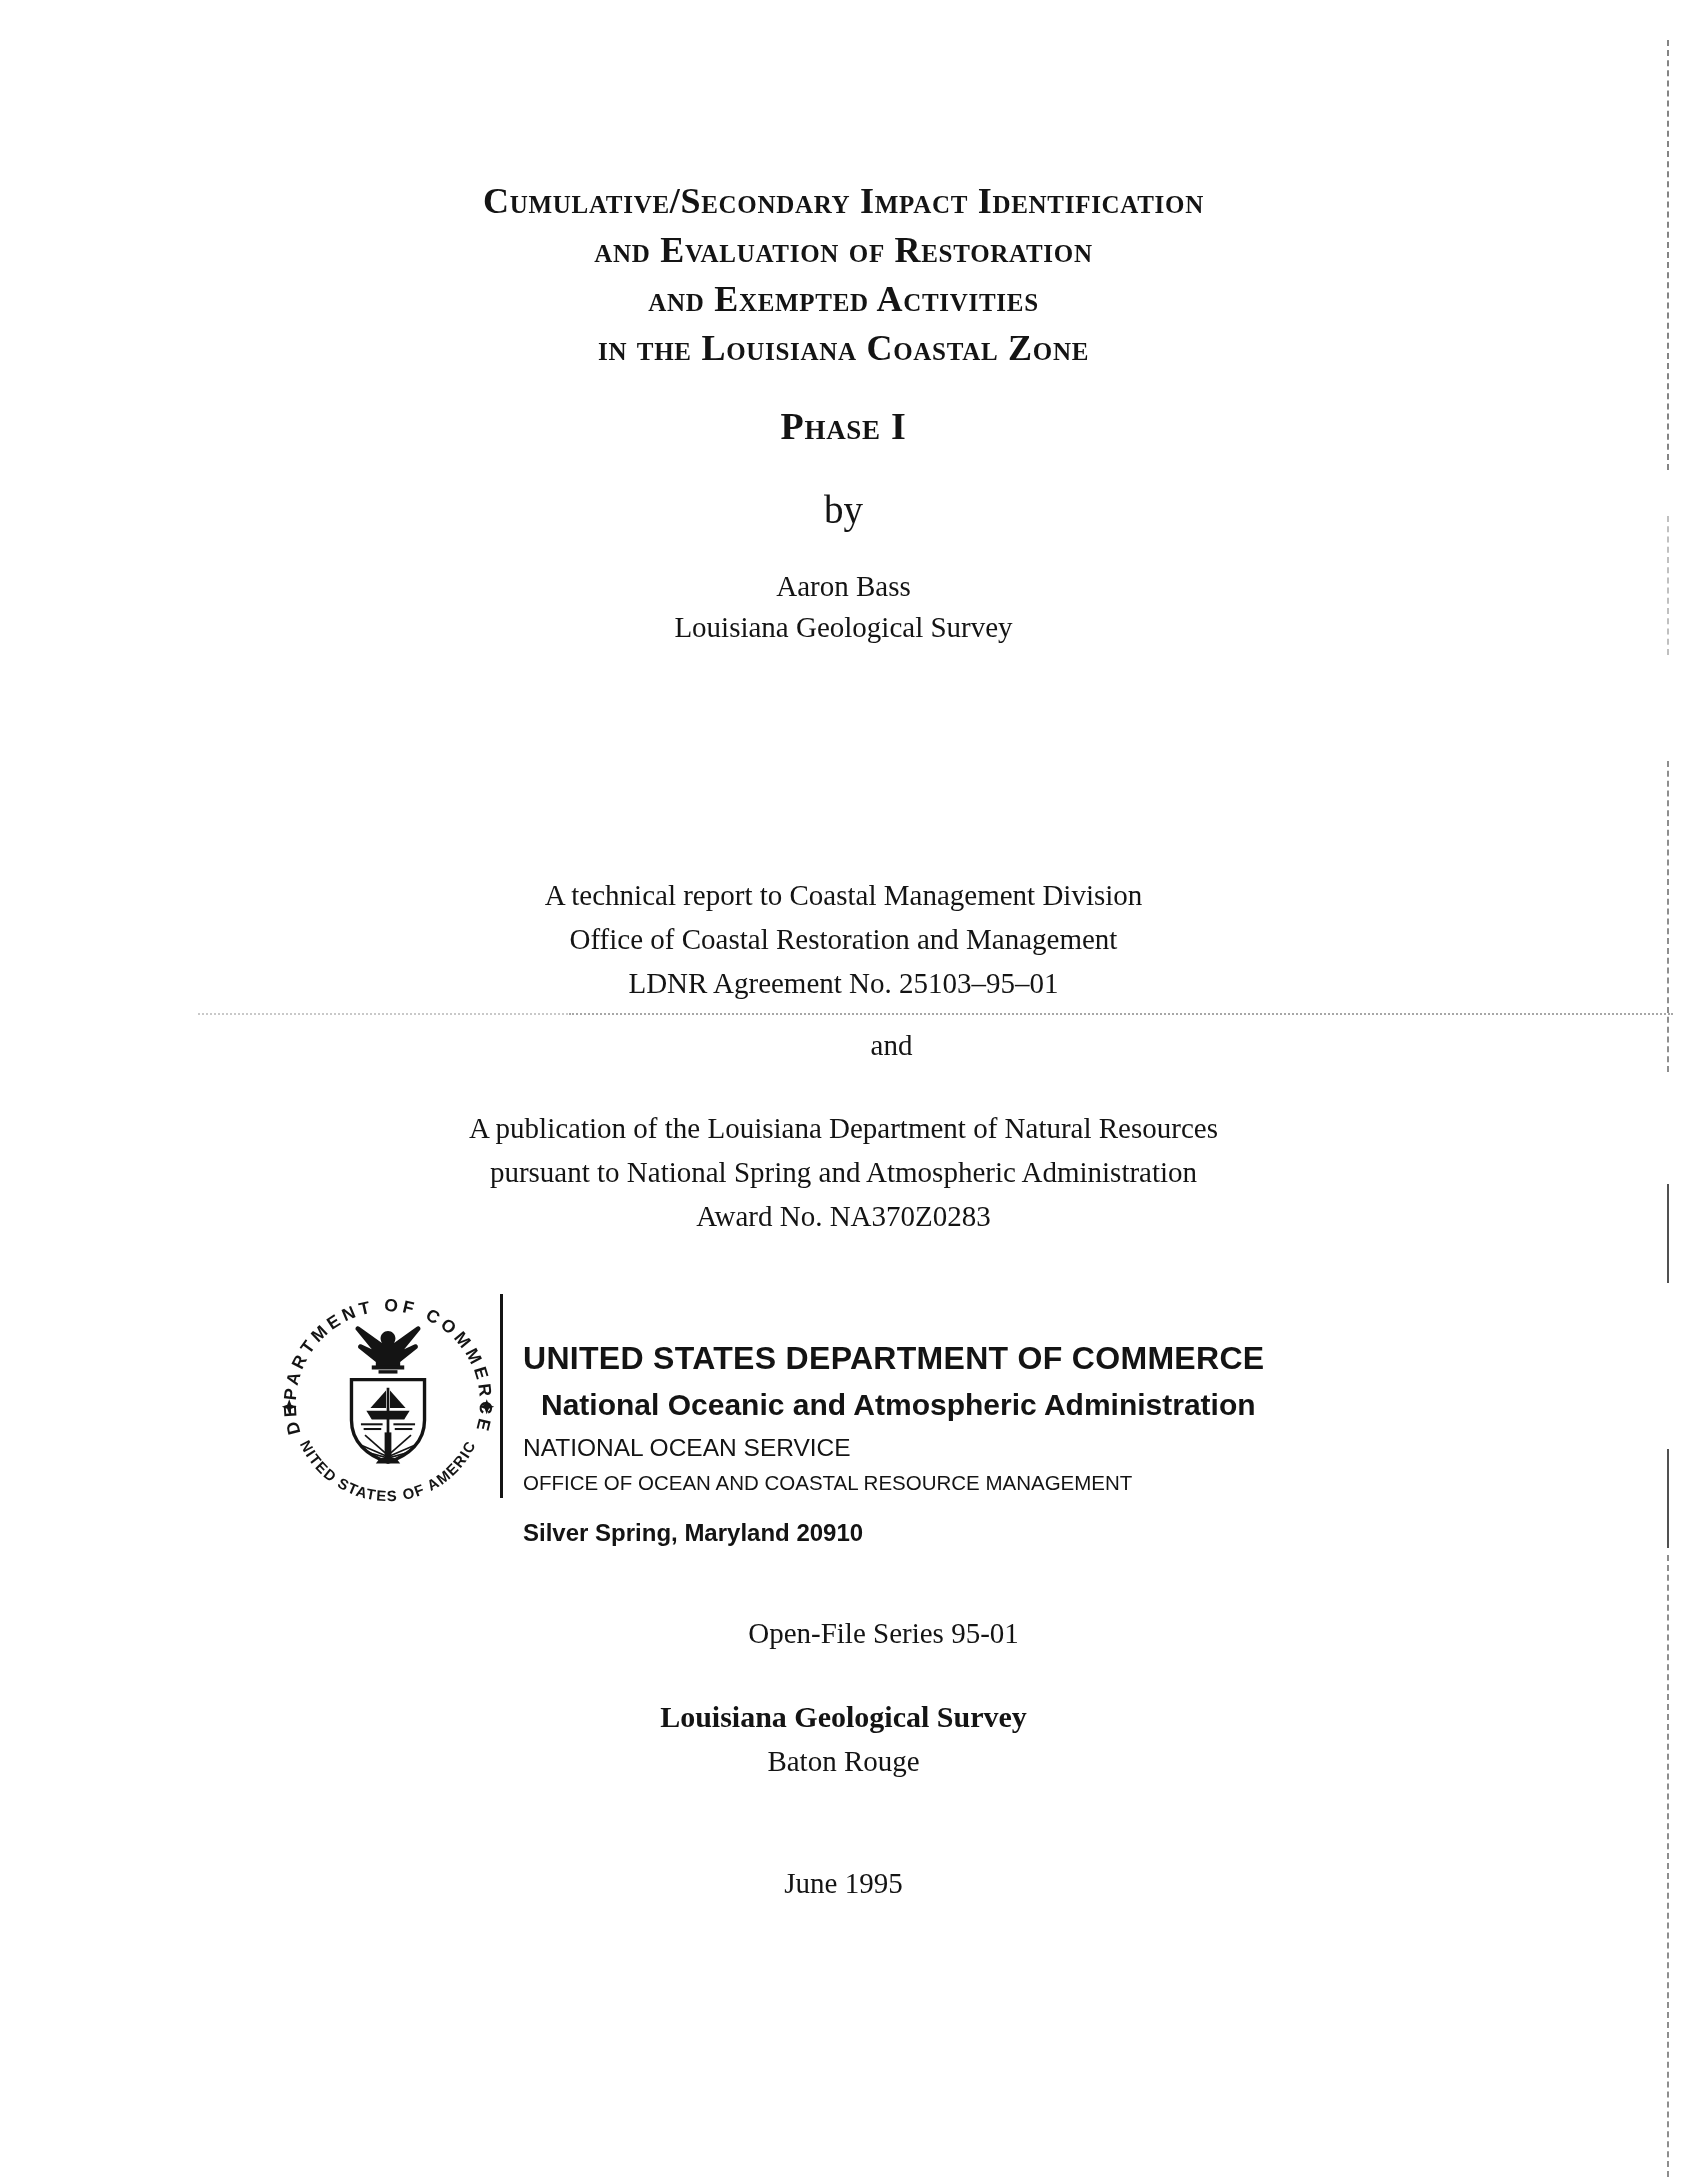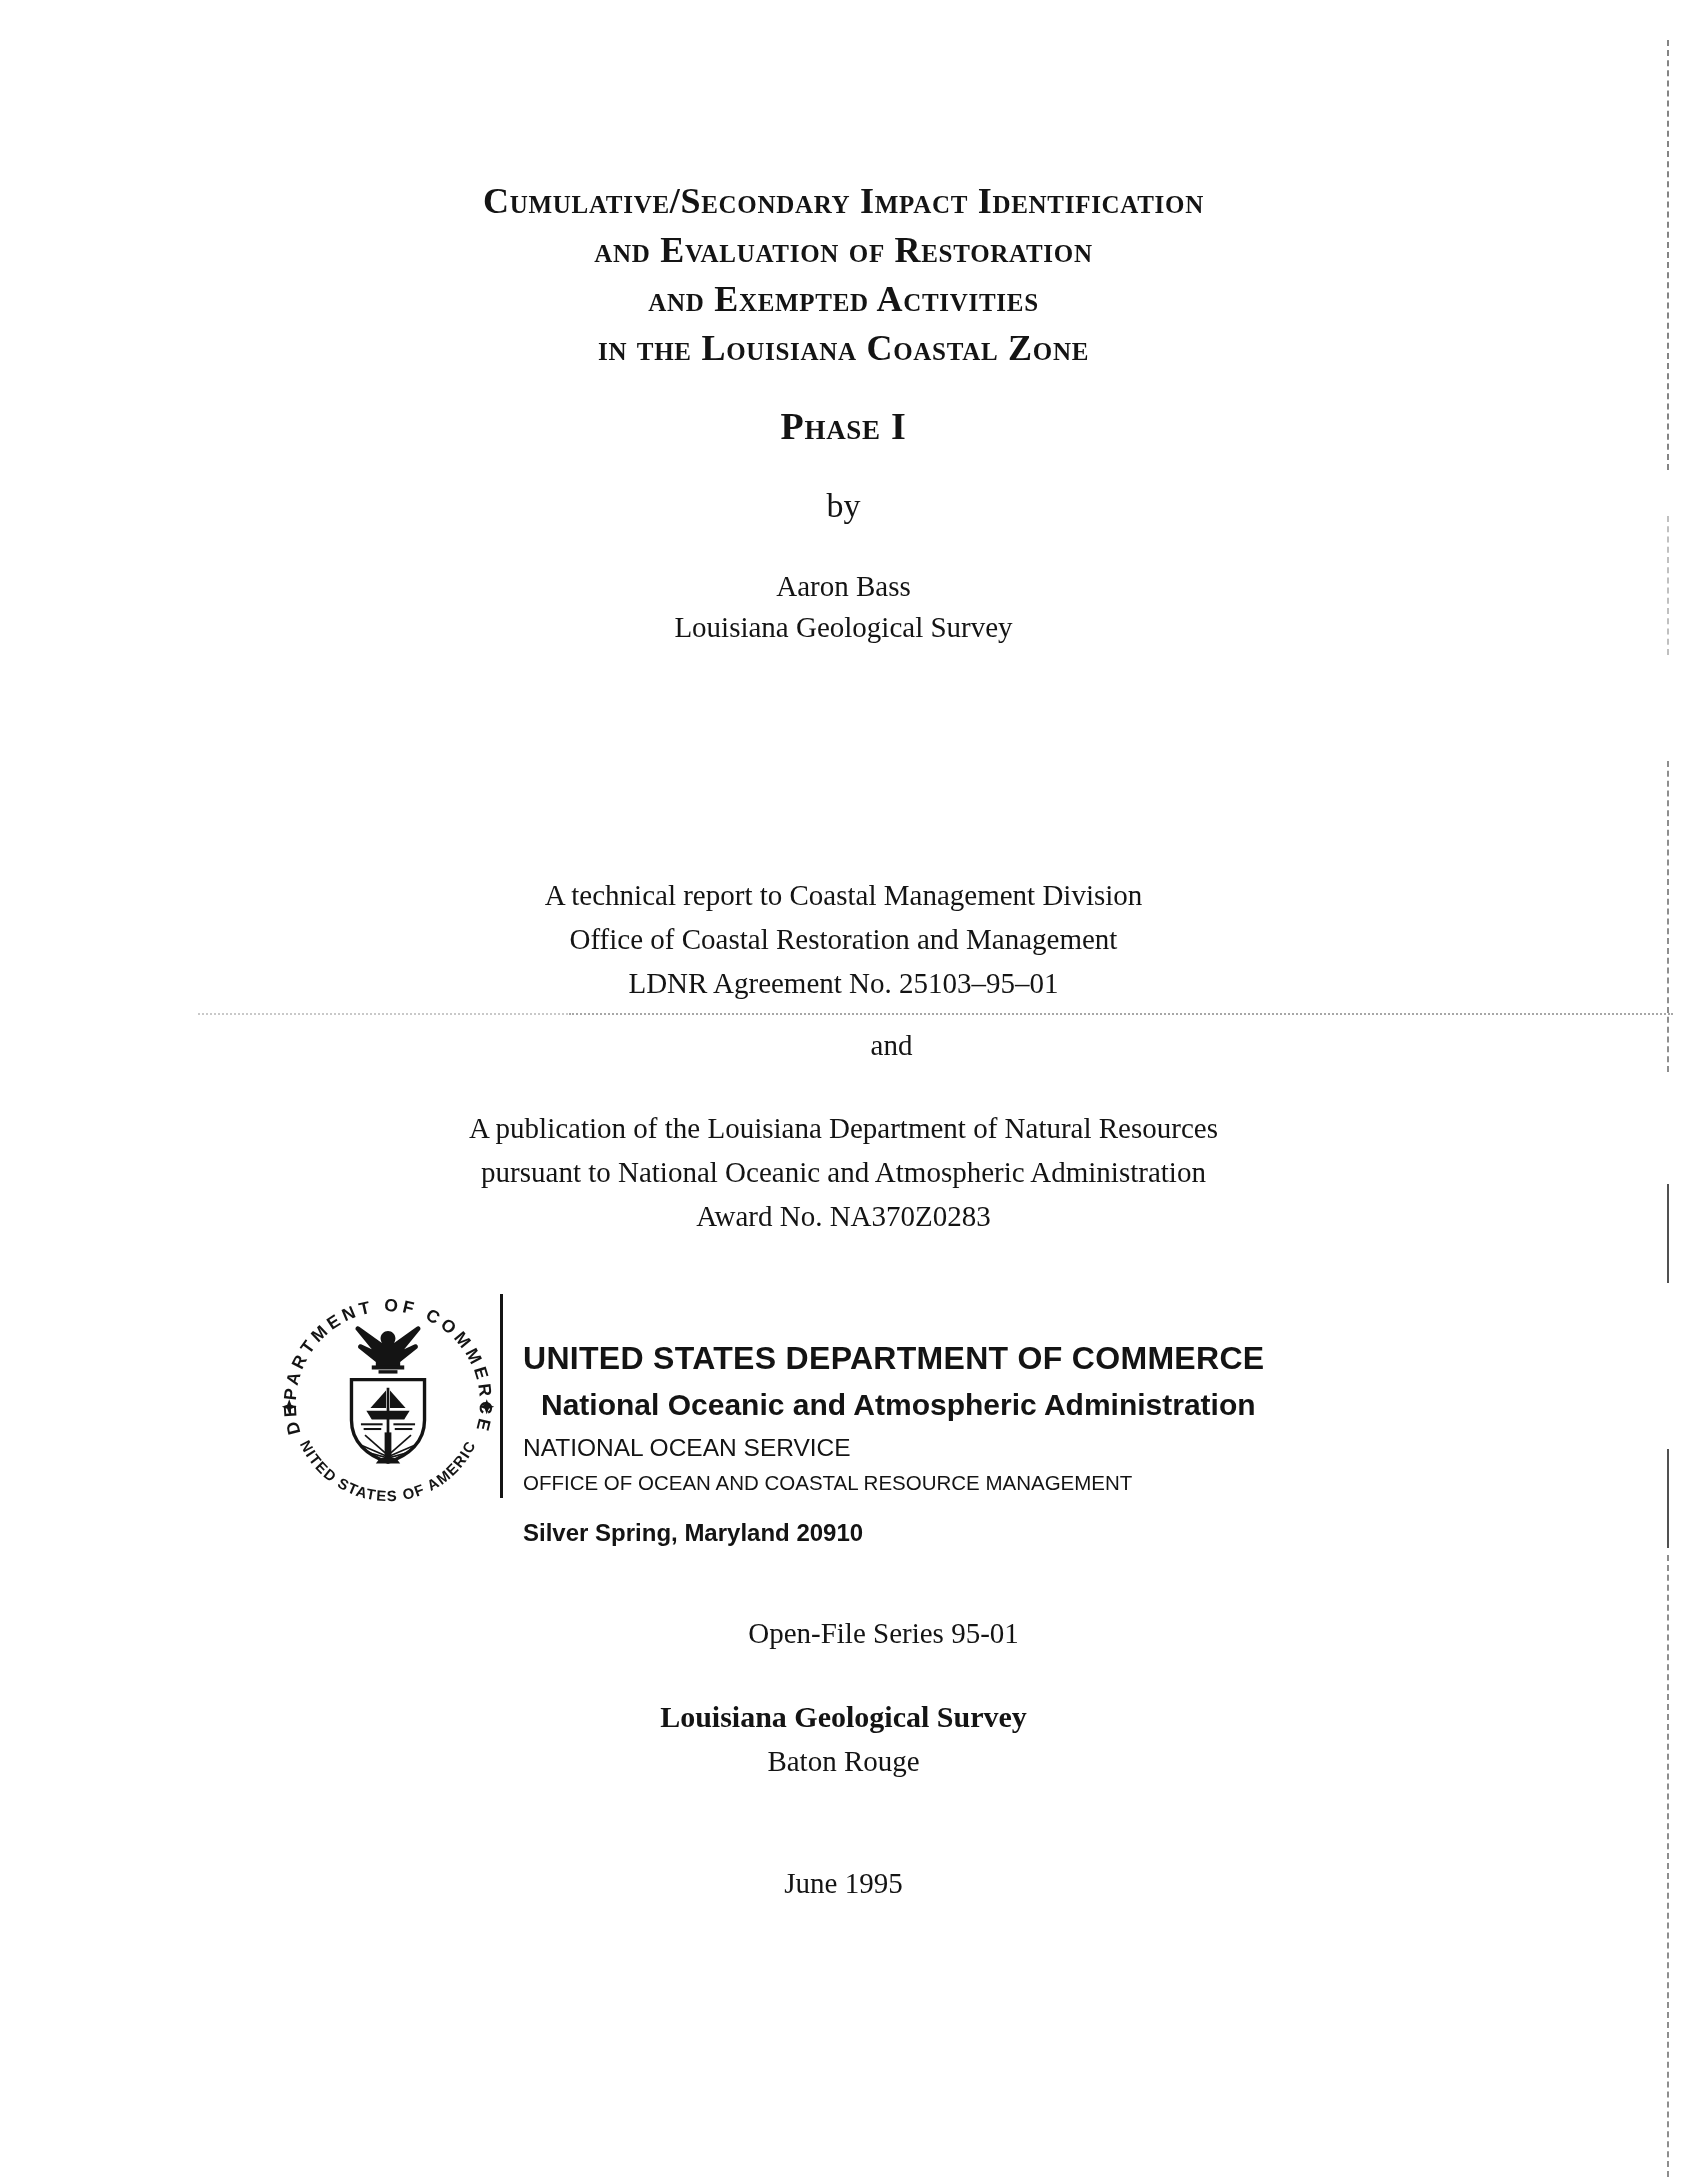--- a/index.html
+++ b/index.html
@@ -7,21 +7,21 @@
     position:relative;
     width:1687px;height:2183px;
     background:#ffffff;
     overflow:hidden;
     color:#141414;
     font-family:"Liberation Serif","DejaVu Serif",serif;
   }
   .centered{position:absolute;left:0;width:1687px;text-align:center;}
   .title-block{top:177px;font-size:36px;font-weight:bold;font-variant:small-caps;line-height:49px;letter-spacing:0.7px;}
   .phase{top:404px;font-size:38px;font-weight:bold;font-variant:small-caps;letter-spacing:0.7px;}
-  .by{top:487px;font-size:34px;}
+  .by{top:487px;font-size:39px;}
   .author-block{top:566px;font-size:29px;line-height:41px;}
   .report-block{top:873px;font-size:29px;line-height:44px;}
   .and{top:1029px;font-size:29px;padding-left:48px;}
   .pub-block{top:1106px;font-size:29px;line-height:44px;}
   .series{top:1617px;font-size:29px;padding-left:40px;}
   .publisher-block{top:1695px;font-size:29px;line-height:44px;}
   .publisher-name{font-weight:bold;font-size:30px;}
   .date{top:1867px;font-size:29px;}
 
   
@@ -79,21 +79,21 @@
   <div class="centered report-block">
     <div>A technical report to Coastal Management Division</div>
     <div>Office of Coastal Restoration and Management</div>
     <div>LDNR Agreement No. 25103–95–01</div>
   </div>
 
   <div class="centered and">and</div>
 
   <div class="centered pub-block">
     <div>A publication of the Louisiana Department of Natural Resources</div>
-    <div>pursuant to National Oceanic and Atmospheric Administration</div>
+    <div>pursuant to National Spring and Atmospheric Administration</div>
     <div>Award No. NA370Z0283</div>
   </div>
 
   <svg class="seal" viewBox="0 0 340 340" aria-hidden="true">
     <defs>
       <path id="sealArcTop" d="M 42 215 A 136 136 0 1 1 298 215" fill="none"></path>
       <path id="sealArcBottom" d="M 40 230 A 143 143 0 0 0 300 230" fill="none"></path>
     </defs>
     <g fill="#141414" font-family="'Liberation Sans','DejaVu Sans',sans-serif" font-weight="bold">
       <text font-size="26" letter-spacing="6">

